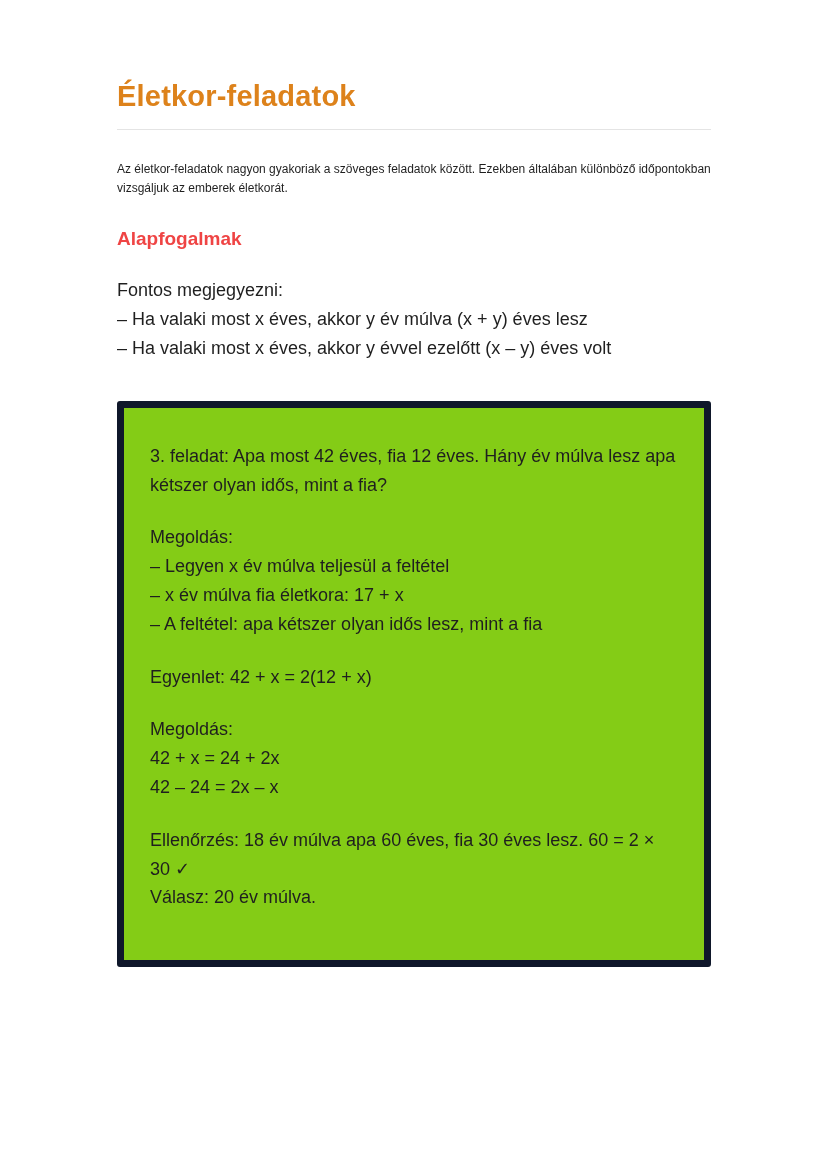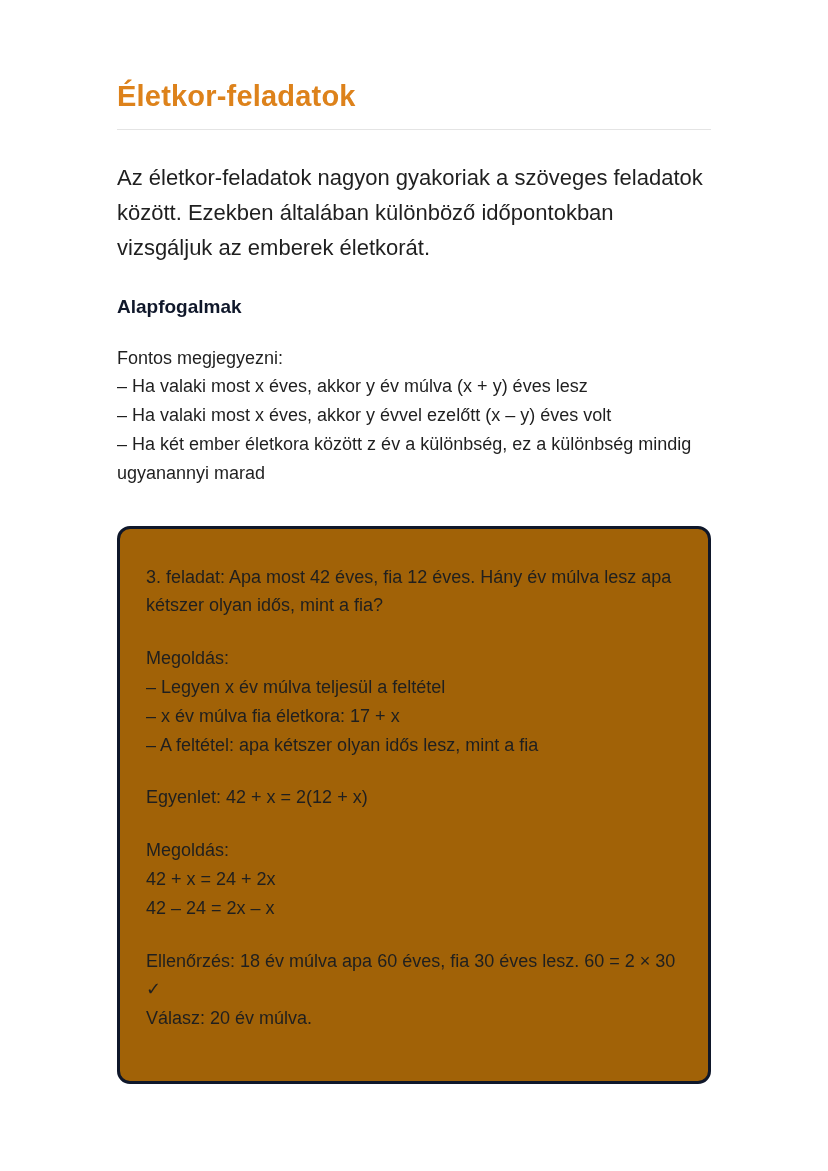--- a/index.html
+++ b/index.html
@@ -22,42 +22,42 @@
     color: #dd821b;
     margin: 0 0 16px 0;
     letter-spacing: 0.2px;
   }
   .title-divider {
     border: none;
     border-top: 1px solid #e4e4e4;
     margin: 0 0 30px 0;
   }
   .intro {
-    font-size: 22px;
+    font-size: 12px;
     line-height: 1.6;
     margin: 0 0 30px 0;
   }
   h2.section-heading {
     font-size: 19px;
     font-weight: 700;
-    color: #0f172a;
+    color: #ef4444;
     margin: 0 0 26px 0;
   }
   .notes {
     font-size: 18px;
     line-height: 1.6;
     margin: 0 0 38px 0;
   }
   .notes div {
     margin: 0;
   }
   .example-box {
-    background: #a16207;
-    border: 3px solid #0f172a;
-    border-radius: 13px;
+    background: #84cc16;
+    border: 7px solid #0f172a;
+    border-radius: 3px;
     padding: 34px 26px 36px 26px;
   }
   .example-box p,
   .example-box .line-group {
     font-size: 18px;
     line-height: 1.6;
     margin: 0 0 24px 0;
   }
   .example-box .line-group div {
     margin: 0;
@@ -76,21 +76,20 @@
   <hr class="title-divider">
 
   <p class="intro">Az életkor-feladatok nagyon gyakoriak a szöveges feladatok között. Ezekben általában különböző időpontokban vizsgáljuk az emberek életkorát.</p>
 
   <h2 class="section-heading">Alapfogalmak</h2>
 
   <div class="notes">
     <div>Fontos megjegyezni:</div>
     <div>– Ha valaki most x éves, akkor y év múlva (x + y) éves lesz</div>
     <div>– Ha valaki most x éves, akkor y évvel ezelőtt (x – y) éves volt</div>
-    <div>– Ha két ember életkora között z év a különbség, ez a különbség mindig ugyanannyi marad</div>
   </div>
 
   <div class="example-box">
 
     <p>3. feladat: Apa most 42 éves, fia 12 éves. Hány év múlva lesz apa kétszer olyan idős, mint a fia?</p>
 
     <div class="line-group">
       <div>Megoldás:</div>
       <div>– Legyen x év múlva teljesül a feltétel</div>
       <div>– x év múlva fia életkora: 17 + x</div>

